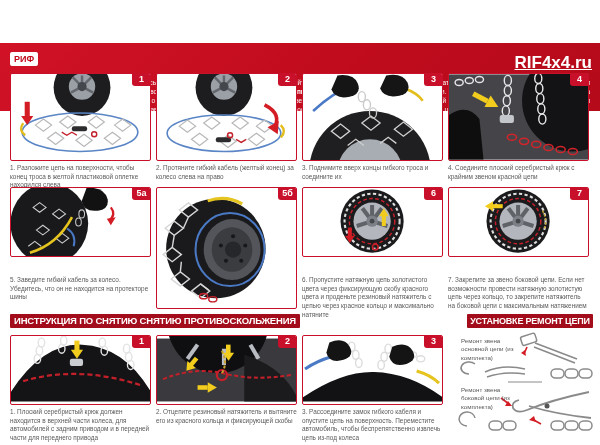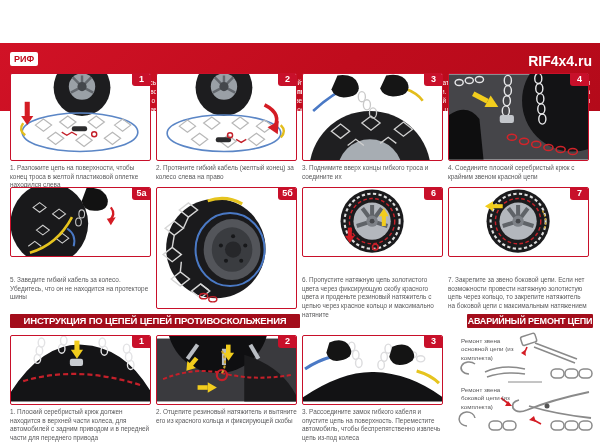--- a/index.html
+++ b/index.html
@@ -9,21 +9,21 @@
   #page{position:relative;width:600px;height:445px;background:#fff;overflow:hidden;
         font-family:"Liberation Sans",sans-serif;}
   
   #hdr{position:absolute;left:0;top:0;width:600px;height:68px;
        background:linear-gradient(135deg,#d11226 0%,#c00c1d 55%,#b40a1a 100%);margin-top:43px;}
   #logo{position:absolute;left:10px;top:9px;background:#fff;color:#c00c1d;
         font-weight:bold;font-size:9px;line-height:14px;padding:0 4px;border-radius:2px;}
   #ttl{position:absolute;left:44px;top:8px;color:#fff;font-weight:bold;
        font-size:13.5px;letter-spacing:-0.3px;white-space:nowrap;}
   #site{position:absolute;right:8px;top:10px;color:#fff;font-weight:bold;
-        font-size:14px;}
+        font-size:17px;text-decoration:underline;}
   .icol{position:absolute;top:35px;color:#ffffff;font-size:6.4px;line-height:1.42;
         text-align:justify;}
   #ic1{left:10px;width:182px;} #ic2{left:203px;width:184px;} #ic3{left:398px;width:192px;}
   
   .ph{position:absolute;background:#fff;border:1.5px solid var(--red);border-radius:2px;
       overflow:hidden;box-sizing:border-box;}
   .ph svg{position:absolute;left:0;top:0;width:100%;height:100%;}
   .bdg{position:absolute;top:-1px;right:-1px;min-width:15px;height:13px;background:var(--red);
        color:#fff;font-weight:bold;font-size:9px;line-height:13px;text-align:center;
        padding:0 2px;border-radius:0 0 0 3px;z-index:2;}
@@ -293,22 +293,22 @@
       <circle cx="68" cy="41" r="28" fill="none" stroke="#c4202a" stroke-width="1.8" stroke-dasharray="4.5 3"></circle>
       <path d="M98,28 q7,11 2,24" fill="none" stroke="#c9a22e" stroke-width="1.8" stroke-dasharray="3 2"></path>
       <g>
           <rect x="36" y="20" width="13" height="5" fill="#f2cd1d"></rect>
           <path d="M37,16.5 v12 l-10,-6 z" fill="#f2cd1d"></path>
         </g>
     </svg>
   </div>
   <div class="cap c4" style="top:276px">7. Закрепите за звено боковой цепи. Если нет возможности провести натяжную золотистую цепь через кольцо, то закрепите натяжитель на боковой цепи с максимальным натяжением</div>
 
-  <div class="banner" id="ban-remove">ИНСТРУКЦИЯ ПО ЦЕПЕЙ ЦЕПЕЙ ПРОТИВОСКОЛЬЖЕНИЯ</div>
-  <div class="banner" id="ban-repair">АВАРИЙНЫЙ РЕМОНТ ЦЕПИ</div>
+  <div class="banner" id="ban-remove">ИНСТРУКЦИЯ ПО СНЯТИЮ СНЯТИЮ ПРОТИВОСКОЛЬЖЕНИЯ</div>
+  <div class="banner" id="ban-repair">УСТАНОВКЕ РЕМОНТ ЦЕПИ</div>
 
   <div class="ph r3 c1">
     <div class="bdg">1</div>
     <svg viewBox="0 0 137 62">
       <path d="M-6,62 Q28,4 70,6 Q116,8 143,62 Z" fill="#141416"></path>
       <g fill="none" stroke="#e3e3e5" stroke-width="1.4">
         <ellipse cx="30" cy="4" rx="3.2" ry="4.5"></ellipse>
           <ellipse cx="28" cy="12" rx="3.2" ry="4.5"></ellipse>
           <ellipse cx="26" cy="20" rx="3.2" ry="4.5"></ellipse>
         <ellipse cx="52" cy="2" rx="3.2" ry="4.5"></ellipse>

